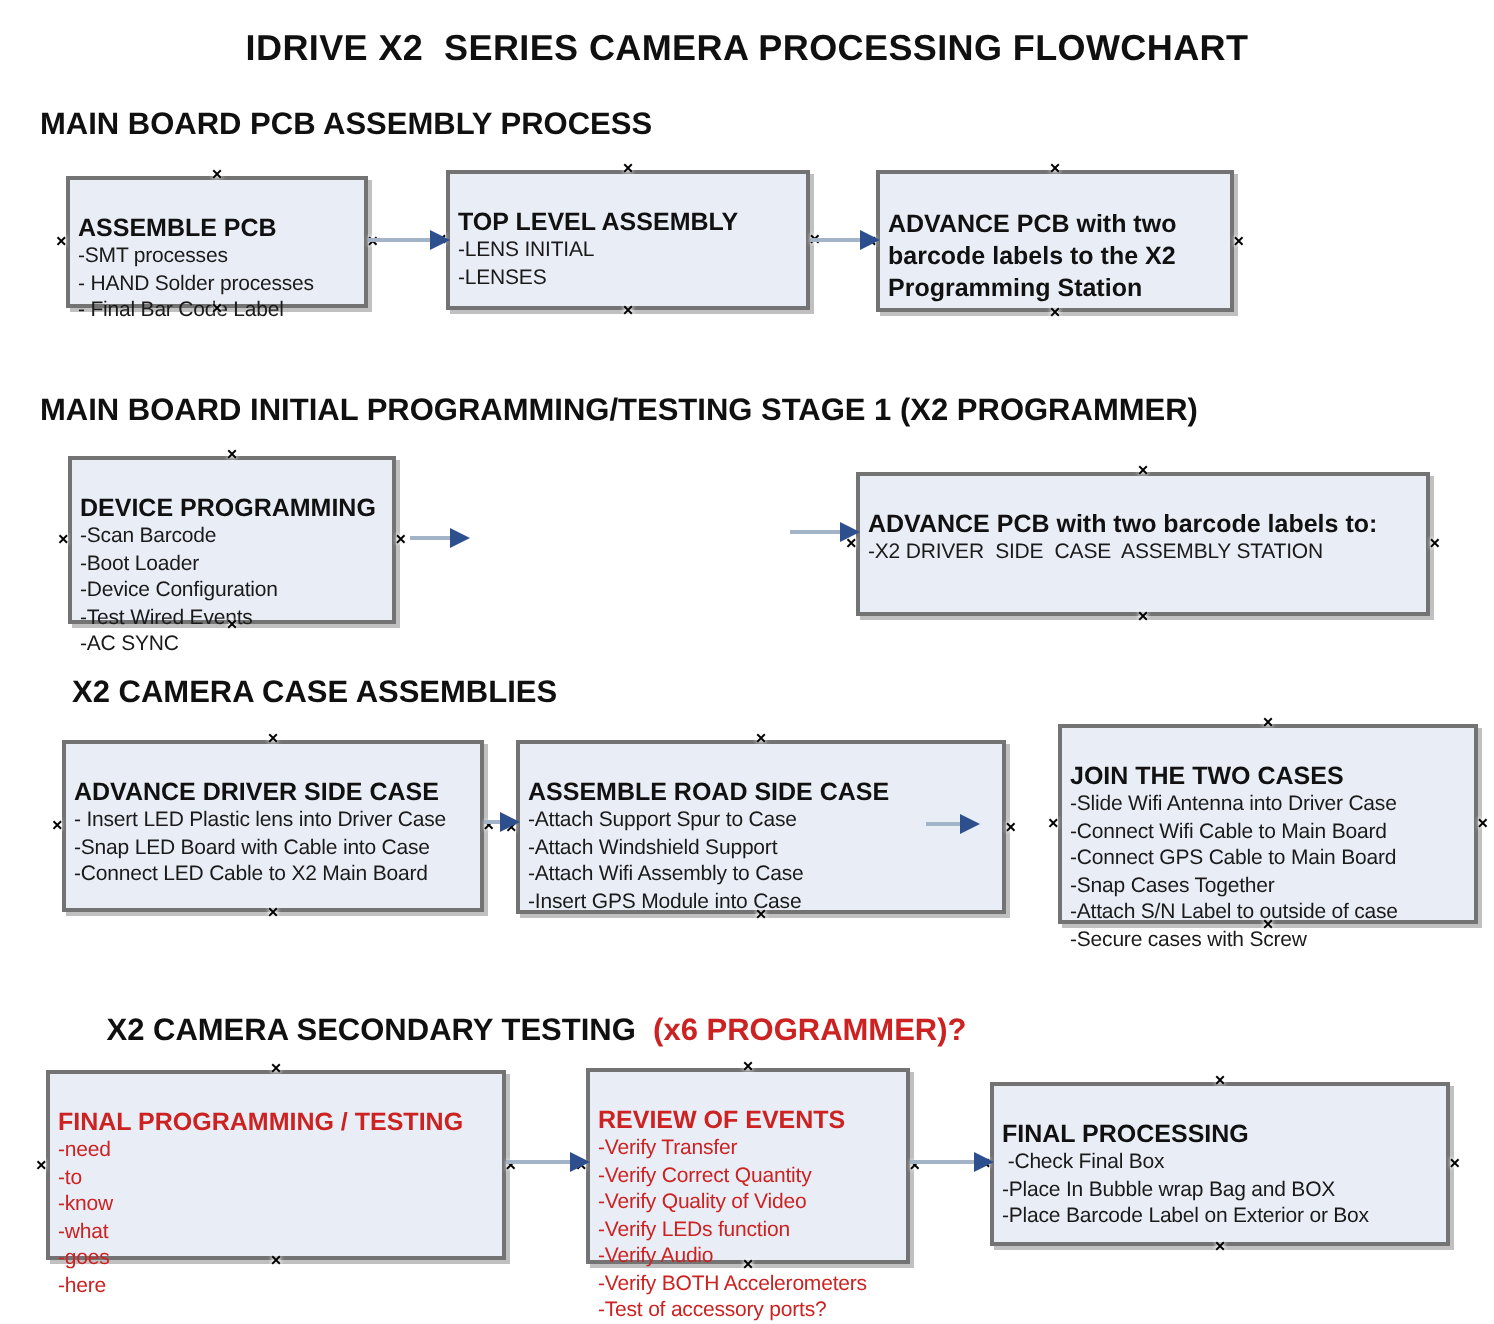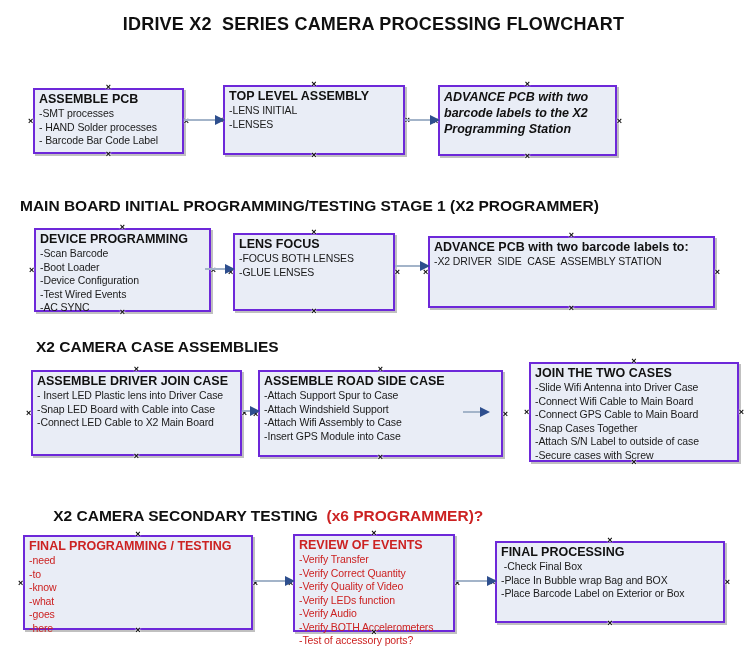--- a/index.html
+++ b/index.html
@@ -1,55 +1,56 @@
 <!DOCTYPE html>
 <html><head>
 <meta charset="utf-8">
 <style>
   html,body{margin:0;padding:0;background:#ffffff;font-family:"Liberation Sans",sans-serif;}
   .canvas{position:relative;width:747px;height:662px;background:#ffffff;overflow:hidden;}
   .page-title{position:absolute;top:14px;left:0;width:100%;text-align:center;
     font-size:18px;font-weight:bold;color:#101010;letter-spacing:.2px;white-space:pre;}
   .sec-header{position:absolute;font-size:15.5px;font-weight:bold;color:#101010;white-space:pre;}
   .sec-header .suffix{color:#cc2222;}
-  .vbox{position:absolute;background:#e9edf6;border:2px solid #6d28d9;
-    box-shadow:2px 2px 0 rgba(130,130,130,.5);padding:2px 4px;box-sizing:border-box;}
+  .vbox{position:absolute;background:#e9edf6;border:2px solid #737373;
+    box-shadow:2px 2px 0 rgba(130,130,130,.5);padding:17px 4px;box-sizing:border-box;}
   .vbox-title{font-size:12.5px;font-weight:bold;line-height:15px;white-space:pre;color:#111;}
-  .vbox-title.wrap{white-space:normal;line-height:16px;font-style:italic;}
+  .vbox-title.wrap{white-space:normal;line-height:16px;}
   .vbox-item{font-size:10.5px;line-height:13.5px;white-space:pre;color:#1a1a1a;letter-spacing:-.1px;}
   .vbox.red .vbox-title,.vbox.red .vbox-item{color:#cc2222;}
   .cp{position:absolute;font-size:9px;line-height:9px;font-weight:bold;color:#000;
     text-shadow:0 0 2px #fff,0 0 2px #fff;}
   .cp::before{content:"\00d7";}
   .cp-t{top:-7px;left:50%;transform:translateX(-50%);}
   .cp-b{bottom:-7px;left:50%;transform:translateX(-50%);}
   .cp-l{left:-7px;top:50%;transform:translateY(-50%);}
   .cp-r{right:-7px;top:50%;transform:translateY(-50%);}
   .arrow{position:absolute;height:0;border-top:2px solid #a3b4c9;}
   .arrow .head{position:absolute;right:-2px;top:-6px;width:0;height:0;
     border-left:10px solid #2e4f8e;border-top:5px solid transparent;border-bottom:5px solid transparent;}
 </style>
 </head>
 <body>
 
 <div class="canvas">
 
   <div class="page-title">IDRIVE X2  SERIES CAMERA PROCESSING FLOWCHART</div>
 
+  <div class="sec-header" style="left:20px;top:54px;">MAIN BOARD PCB ASSEMBLY PROCESS</div>
   <div class="sec-header" style="left:20px;top:197px;">MAIN BOARD INITIAL PROGRAMMING/TESTING STAGE 1 (X2 PROGRAMMER)</div>
   <div class="sec-header" style="left:36px;top:338px;">X2 CAMERA CASE ASSEMBLIES</div>
   <div class="sec-header" style="left:36px;top:489px;">
     <span>X2 CAMERA SECONDARY TESTING</span><span class="suffix">  (x6 PROGRAMMER)?</span>
   </div>
 
   <div class="vbox" style="left:33px;top:88px;width:151px;height:66px;">
     <div class="vbox-title">ASSEMBLE PCB</div>
     <div class="vbox-item">-SMT processes</div>
     <div class="vbox-item">- HAND Solder processes</div>
-    <div class="vbox-item">- Barcode Bar Code Label</div>
+    <div class="vbox-item">- Final Bar Code Label</div>
     <span class="cp cp-t"></span>
     <span class="cp cp-b"></span>
     <span class="cp cp-l"></span>
     <span class="cp cp-r"></span>
   </div>
 
   <div class="vbox" style="left:223px;top:85px;width:182px;height:70px;">
     <div class="vbox-title">TOP LEVEL ASSEMBLY</div>
     <div class="vbox-item">-LENS INITIAL</div>
     <div class="vbox-item">-LENSES</div>
@@ -60,54 +61,45 @@
   </div>
 
   <div class="vbox" style="left:438px;top:85px;width:179px;height:71px;">
     <div class="vbox-title wrap">ADVANCE PCB with two barcode labels to the X2 Programming Station</div>
     <span class="cp cp-t"></span>
     <span class="cp cp-b"></span>
     <span class="cp cp-l"></span>
     <span class="cp cp-r"></span>
   </div>
 
-  <div class="vbox" style="left:34px;top:228px;width:177px;height:84px;">
+  <div class="vbox" style="left:34px;top:228px;width:164px;height:84px;">
     <div class="vbox-title">DEVICE PROGRAMMING</div>
     <div class="vbox-item">-Scan Barcode</div>
     <div class="vbox-item">-Boot Loader</div>
     <div class="vbox-item">-Device Configuration</div>
     <div class="vbox-item">-Test Wired Events</div>
     <div class="vbox-item">-AC SYNC</div>
     <span class="cp cp-t"></span>
     <span class="cp cp-b"></span>
     <span class="cp cp-l"></span>
     <span class="cp cp-r"></span>
   </div>
 
-  <div class="vbox" style="left:233px;top:233px;width:162px;height:78px;">
-    <div class="vbox-title">LENS FOCUS</div>
-    <div class="vbox-item">-FOCUS BOTH LENSES</div>
-    <div class="vbox-item">-GLUE LENSES</div>
-    <span class="cp cp-t"></span>
-    <span class="cp cp-b"></span>
-    <span class="cp cp-l"></span>
-    <span class="cp cp-r"></span>
-  </div>
 
   <div class="vbox" style="left:428px;top:236px;width:287px;height:72px;">
     <div class="vbox-title">ADVANCE PCB with two barcode labels to:</div>
     <div class="vbox-item">-X2 DRIVER  SIDE  CASE  ASSEMBLY STATION</div>
     <span class="cp cp-t"></span>
     <span class="cp cp-b"></span>
     <span class="cp cp-l"></span>
     <span class="cp cp-r"></span>
   </div>
 
   <div class="vbox" style="left:31px;top:370px;width:211px;height:86px;">
-    <div class="vbox-title">ASSEMBLE DRIVER JOIN CASE</div>
+    <div class="vbox-title">ADVANCE DRIVER SIDE CASE</div>
     <div class="vbox-item">- Insert LED Plastic lens into Driver Case</div>
     <div class="vbox-item">-Snap LED Board with Cable into Case</div>
     <div class="vbox-item">-Connect LED Cable to X2 Main Board</div>
     <span class="cp cp-t"></span>
     <span class="cp cp-b"></span>
     <span class="cp cp-l"></span>
     <span class="cp cp-r"></span>
   </div>
 
   <div class="vbox" style="left:258px;top:370px;width:245px;height:87px;">

